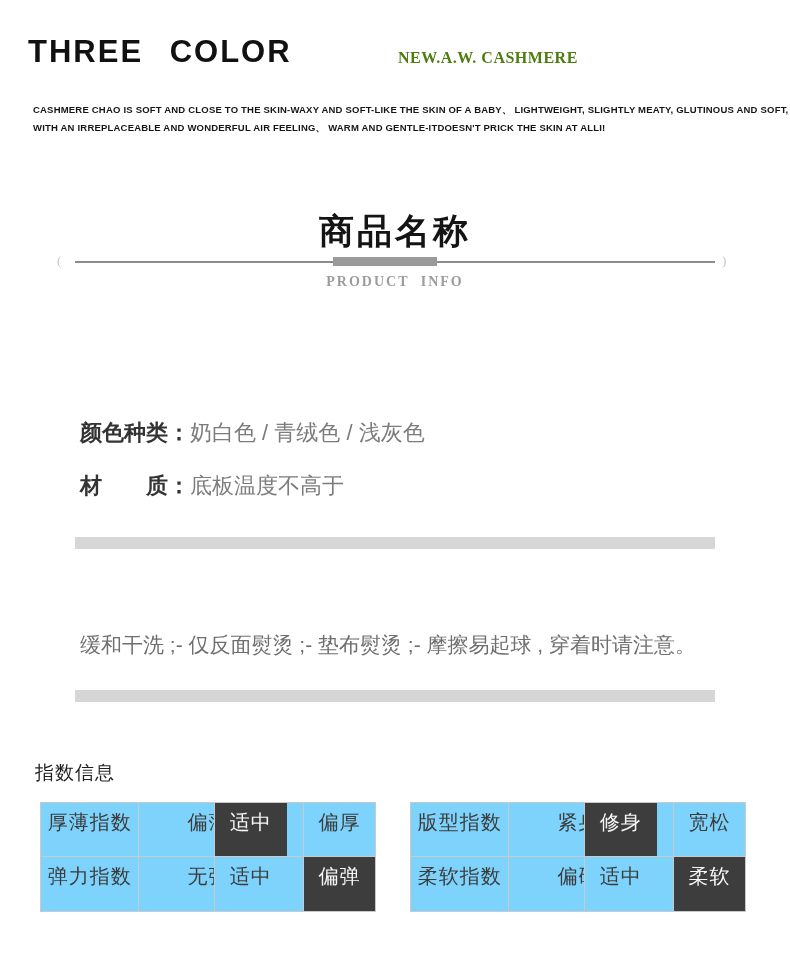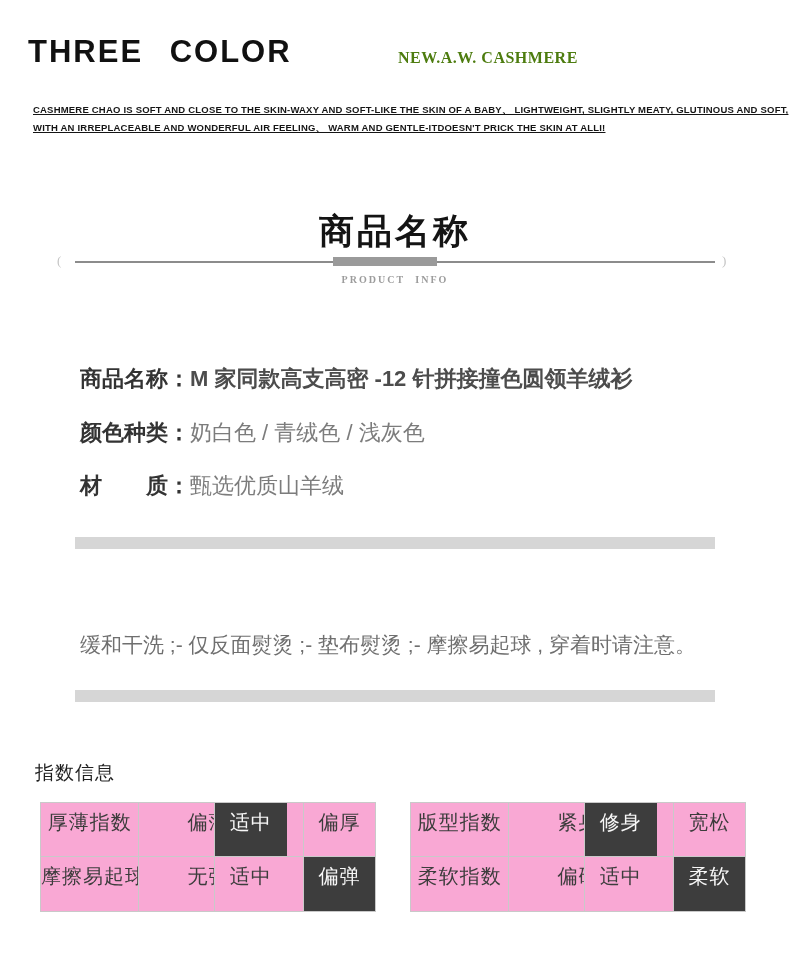--- a/index.html
+++ b/index.html
@@ -11,36 +11,36 @@
 
   
   .brand-title{
     left:28px;top:34px;font-size:31px;font-weight:700;letter-spacing:2px;
     word-spacing:16px;color:#111;
   }
   .brand-subtitle{
     left:398px;top:49px;font-size:16px;font-weight:700;letter-spacing:0.5px;
     font-family:"Liberation Serif","DejaVu Serif",serif;color:#4d7c0f;
   }
-  .tagline{left:33px;font-size:9.5px;font-weight:700;color:#151515;letter-spacing:0.2px;white-space:nowrap;text-decoration:underline;}
+  .tagline{left:33px;font-size:9.5px;font-weight:700;color:#151515;letter-spacing:0.2px;white-space:nowrap;}
   .tagline.l1{top:104px;}
   .tagline.l2{top:122px;}
 
   
   .section-title{
     left:75px;top:208px;width:640px;text-align:center;font-size:35px;font-weight:700;
     letter-spacing:3px;color:#141414;
   }
   .divider-line{left:75px;top:261px;width:640px;height:2px;background:#8c8c8c;}
   .divider-bar{left:333px;top:257px;width:104px;height:9px;background:#9a9a9a;}
   .divider-end{top:253px;font-size:13px;color:#c4c4c4;font-family:"Liberation Serif","DejaVu Serif",serif;}
   .divider-end.left{left:57px;}
   .divider-end.right{left:722px;}
   .section-subtitle{
-    left:75px;top:274px;width:640px;text-align:center;font-size:10px;font-weight:700;
+    left:75px;top:274px;width:640px;text-align:center;font-size:14px;font-weight:700;
     letter-spacing:2px;word-spacing:6px;color:#9c9c9c;
     font-family:"Liberation Serif","DejaVu Serif",serif;
   }
 
   
   .prow{left:80px;font-size:22px;white-space:nowrap;}
   .prow .lbl{font-weight:700;color:#333;}
   .prow .val{color:#7c7c7c;}
   .prow.r0{top:364px;}
   .prow.r0 .val{color:#4c4c4c;font-weight:700;}
@@ -55,21 +55,21 @@
   
   .care-line{left:80px;font-size:21px;color:#6f6f6f;white-space:nowrap;}
   .care-line .lbl{font-weight:700;color:#333;}
   .care-line.l1{top:578px;}
   .care-line.l2{top:631px;text-align:center;}
 
   
   .index-title{left:35px;top:760px;font-size:19px;color:#1f1f1f;letter-spacing:1px;text-align:center;}
   .itable{
     position:absolute;display:flex;width:336px;height:56px;box-sizing:border-box;
-    border:1px solid #c9c9c9;background:#f9a8d4;
+    border:1px solid #c9c9c9;background:#7dd3fc;
   }
   .itable.t0{left:40px;top:802px;}
   .itable.t1{left:410px;top:802px;}
   .itable.t2{left:40px;top:856px;}
   .itable.t3{left:410px;top:856px;}
   .icell{
     box-sizing:border-box;height:100%;line-height:38px;text-align:center;
     font-size:20px;letter-spacing:1px;color:#3c3c3c;border-left:1px solid #c9c9c9;
     overflow:hidden;white-space:nowrap;
   }
@@ -90,28 +90,25 @@
   <div class="abs tagline l1">CASHMERE CHAO IS SOFT AND CLOSE TO THE SKIN-WAXY AND SOFT-LIKE THE SKIN OF A BABY、 LIGHTWEIGHT, SLIGHTLY MEATY, GLUTINOUS AND SOFT,</div>
   <div class="abs tagline l2">WITH AN IRREPLACEABLE AND WONDERFUL AIR FEELING、 WARM AND GENTLE-ITDOESN'T PRICK THE SKIN AT ALLI!</div>
 
   <div class="abs section-title">商品名称</div>
   <div class="abs divider-end left">(</div>
   <div class="abs divider-line"></div>
   <div class="abs divider-bar"></div>
   <div class="abs divider-end right">)</div>
   <div class="abs section-subtitle">PRODUCT INFO</div>
 
-  <div class="abs prow r0">
-    <span class="lbl">商品名称：</span><span class="val">M 家同款高支高密 -12 针拼接撞色圆领羊绒衫</span>
-  </div>
   <div class="abs prow r1">
     <span class="lbl">颜色种类：</span><span class="val">奶白色 / 青绒色 / 浅灰色</span>
   </div>
   <div class="abs prow r2">
-    <span class="lbl">材　　质：</span><span class="val">甄选优质山羊绒</span>
+    <span class="lbl">材　　质：</span><span class="val">底板温度不高于</span>
   </div>
 
   <div class="abs gray-bar b1"></div>
 
   <div class="abs care-line l2">
     <span>缓和干洗 ;- 仅反面熨烫 ;- 垫布熨烫 ;- 摩擦易起球 , 穿着时请注意。</span>
   </div>
 
   <div class="abs gray-bar b2"></div>
 
@@ -125,21 +122,21 @@
   </div>
 
   <div class="itable t1">
     <div class="icell c0">版型指数</div>
     <div class="icell c1">紧身</div>
     <div class="icell c2 active">修身</div>
     <div class="icell c3">宽松</div>
   </div>
 
   <div class="itable t2">
-    <div class="icell c0">摩擦易起球</div>
+    <div class="icell c0">弹力指数</div>
     <div class="icell c1">无弹</div>
     <div class="icell c2">适中</div>
     <div class="icell c3 active">偏弹</div>
   </div>
 
   <div class="itable t3">
     <div class="icell c0">柔软指数</div>
     <div class="icell c1">偏硬</div>
     <div class="icell c2">适中</div>
     <div class="icell c3 active">柔软</div>

